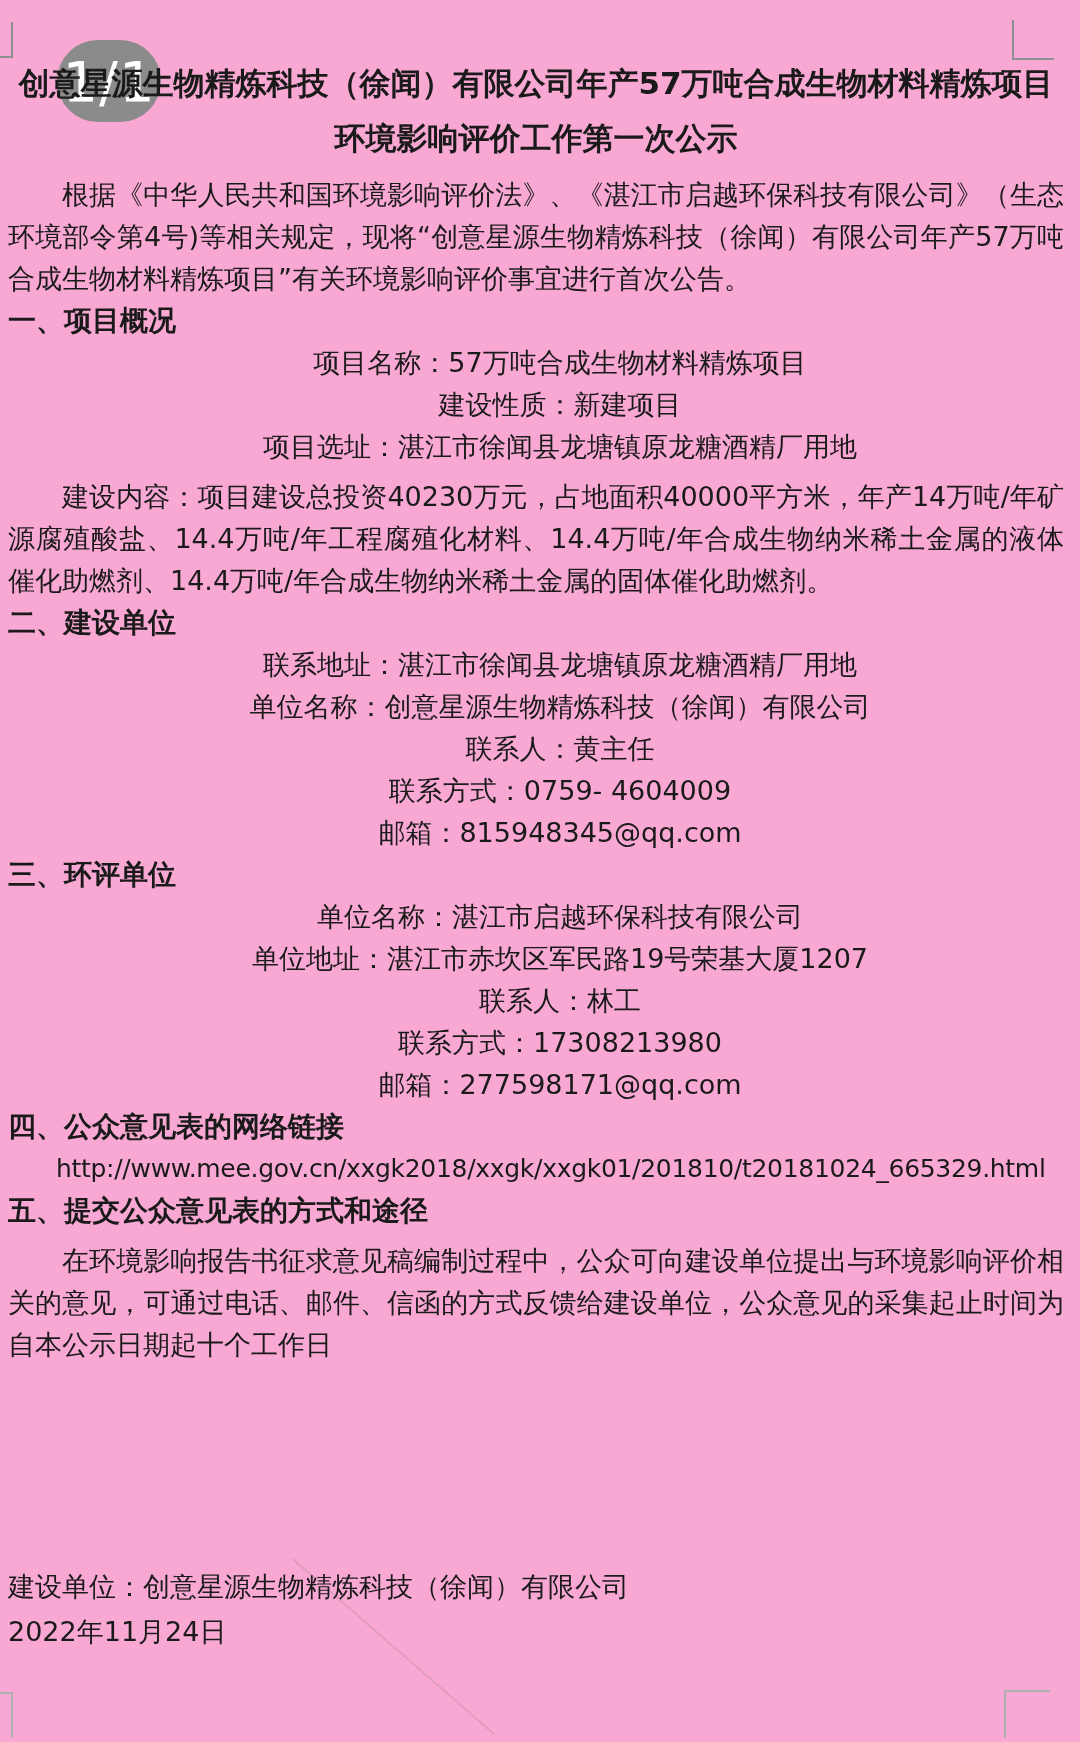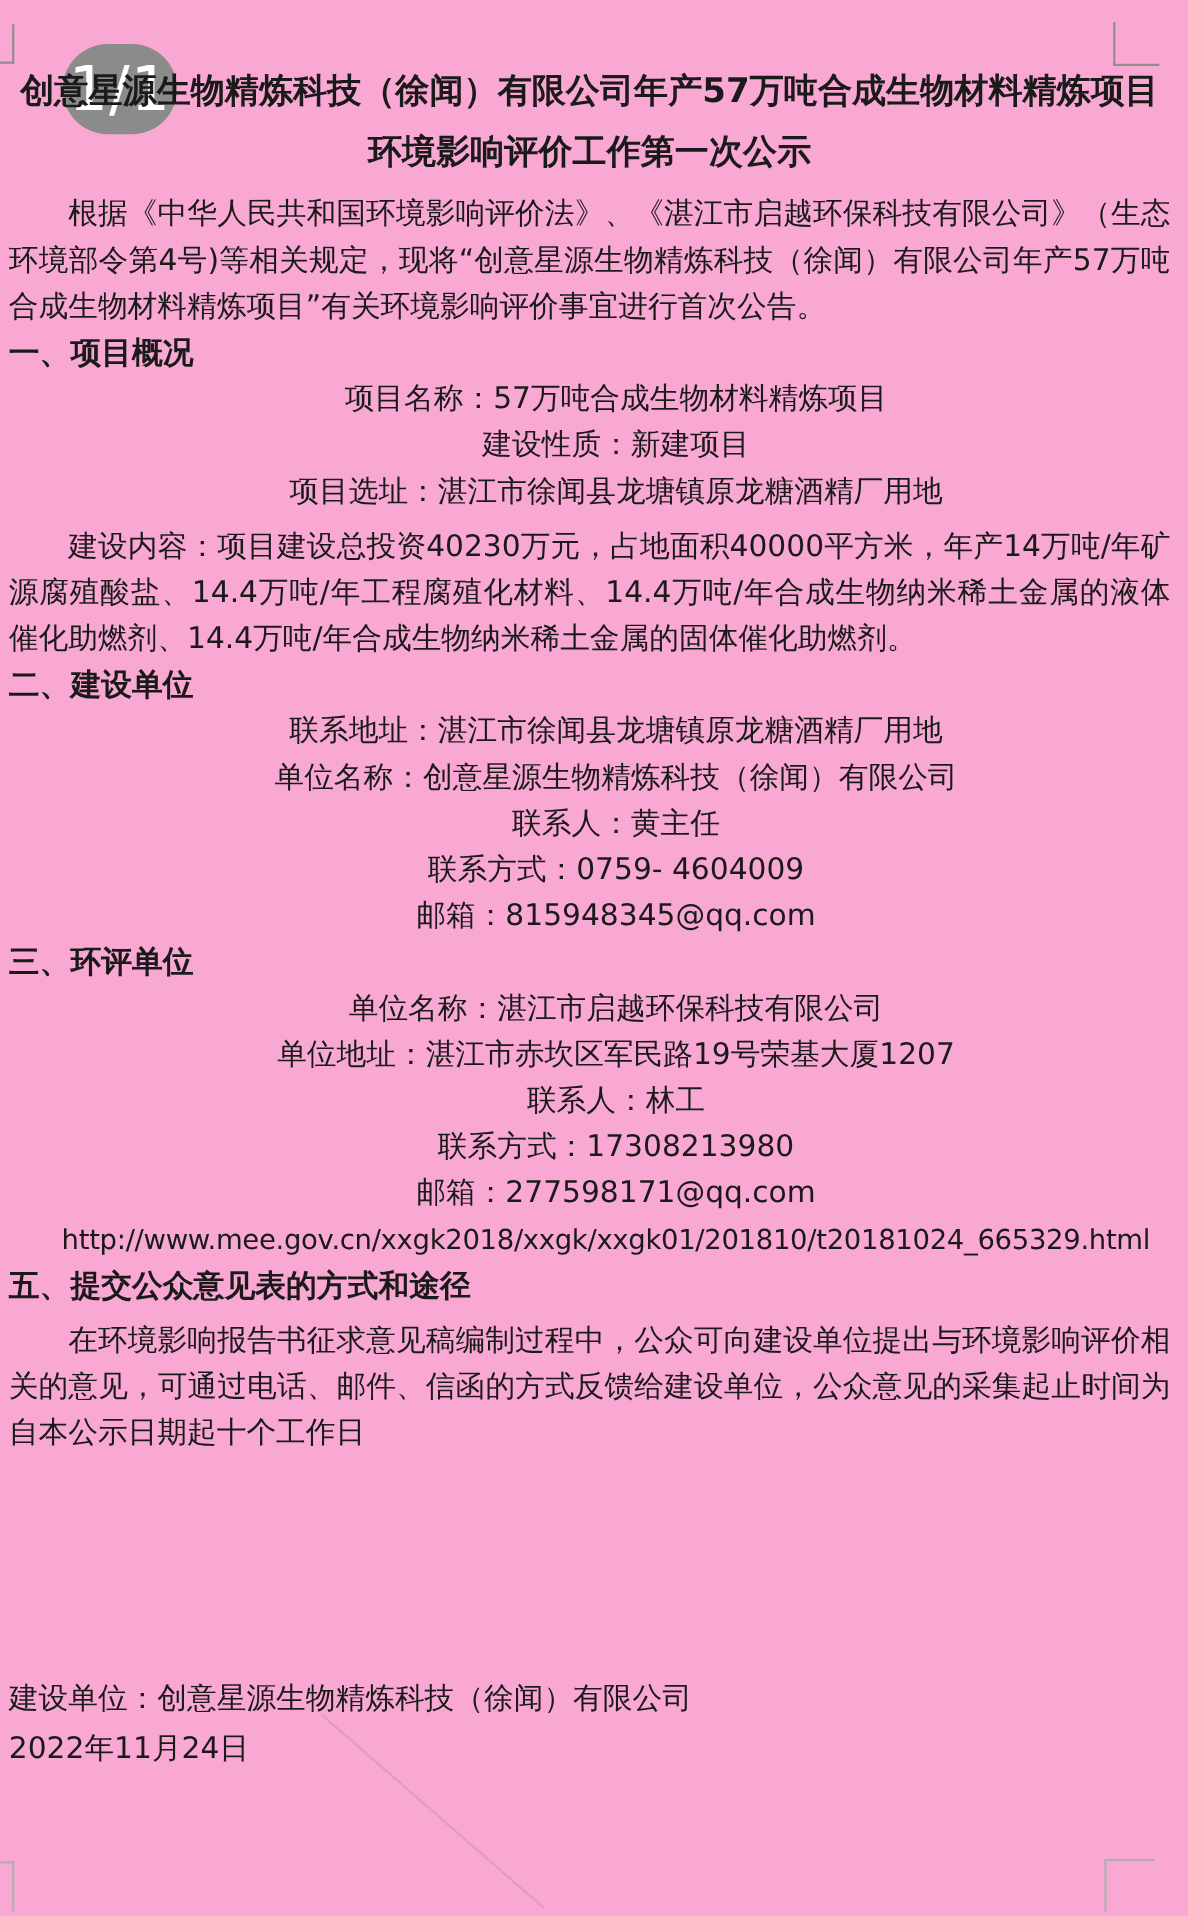--- a/index.html
+++ b/index.html
@@ -115,20 +115,21 @@
     <div class="item">联系方式：0759- 4604009</div>
     <div class="item">邮箱：815948345@qq.com</div>
 
     <h2 class="sec-heading">三、环评单位</h2>
     <div class="item">单位名称：湛江市启越环保科技有限公司</div>
     <div class="item">单位地址：湛江市赤坎区军民路19号荣基大厦1207</div>
     <div class="item">联系人：林工</div>
     <div class="item">联系方式：17308213980</div>
     <div class="item">邮箱：277598171@qq.com</div>
 
+    <h2 class="sec-heading">四、公众意见表的网络链接</h2>
     <div class="link-line">http://www.mee.gov.cn/xxgk2018/xxgk/xxgk01/201810/t20181024_665329.html</div>
 
     <h2 class="sec-heading">五、提交公众意见表的方式和途径</h2>
     <p class="para">在环境影响报告书征求意见稿编制过程中，公众可向建设单位提出与环境影响评价相关的意见，可通过电话、邮件、信函的方式反馈给建设单位，公众意见的采集起止时间为自本公示日期起十个工作日</p>
 
     <div class="footer">
       <div>建设单位：创意星源生物精炼科技（徐闻）有限公司</div>
       <div>2022年11月24日</div>
     </div>
 

